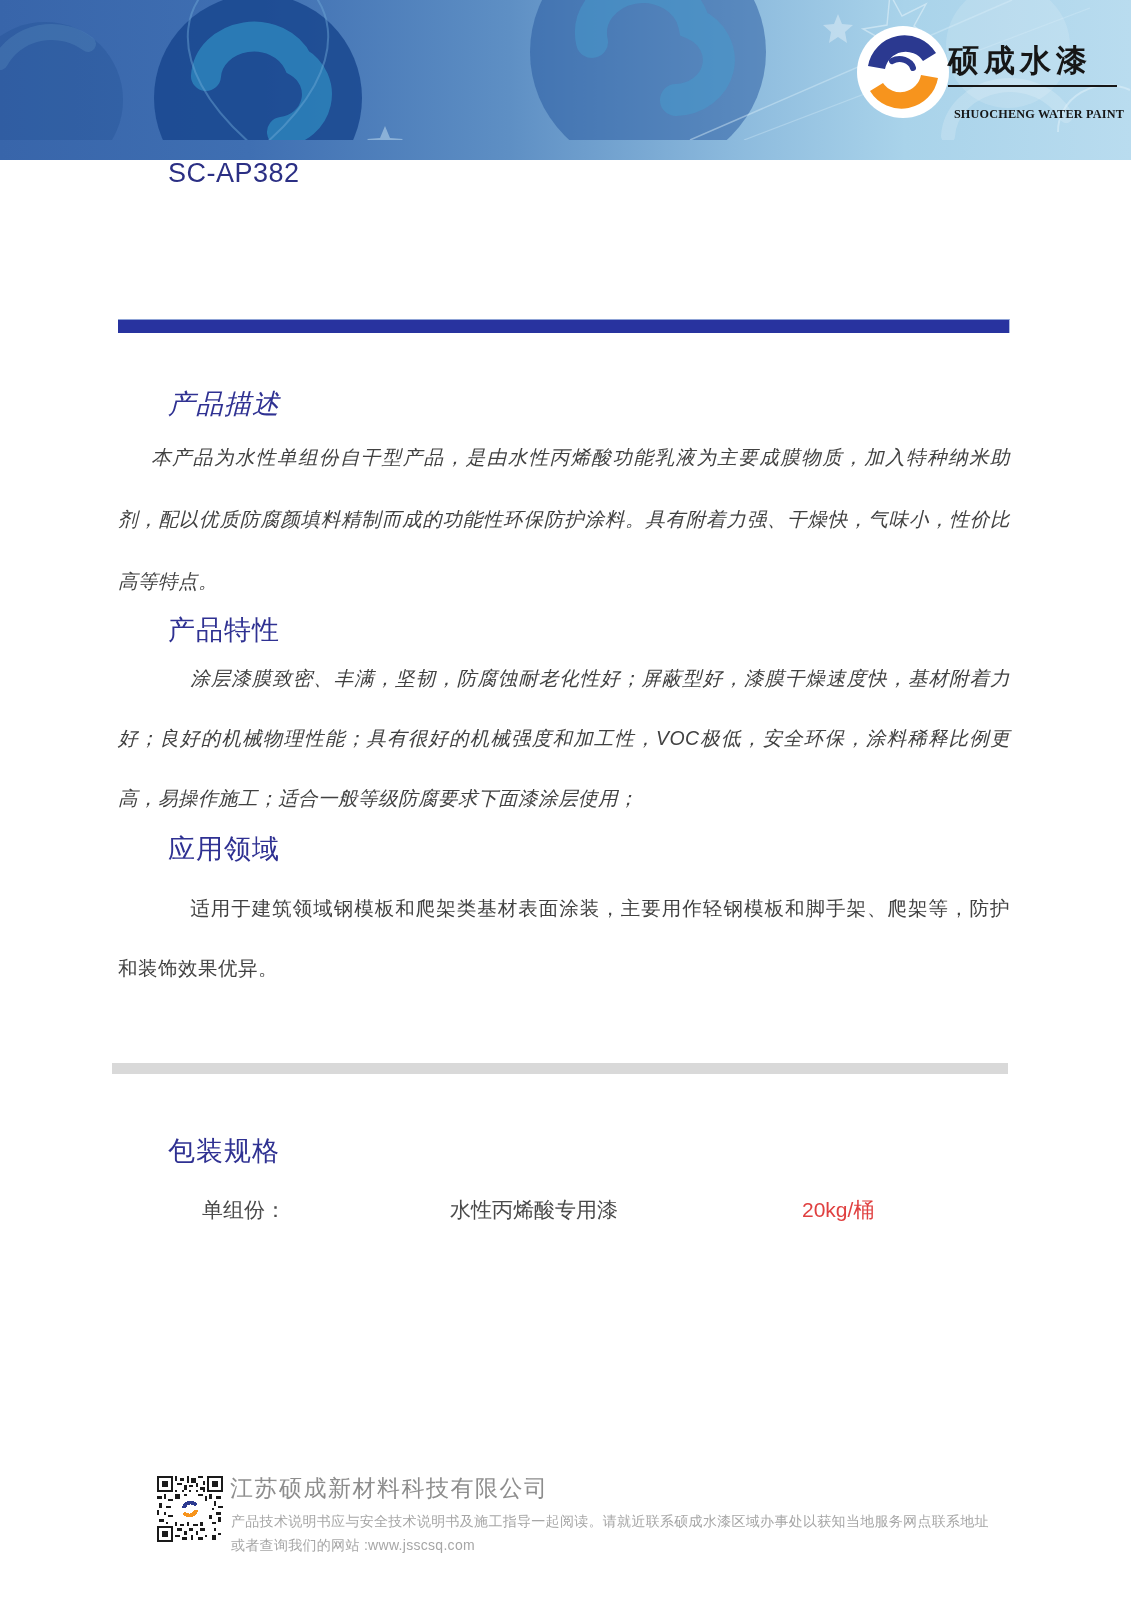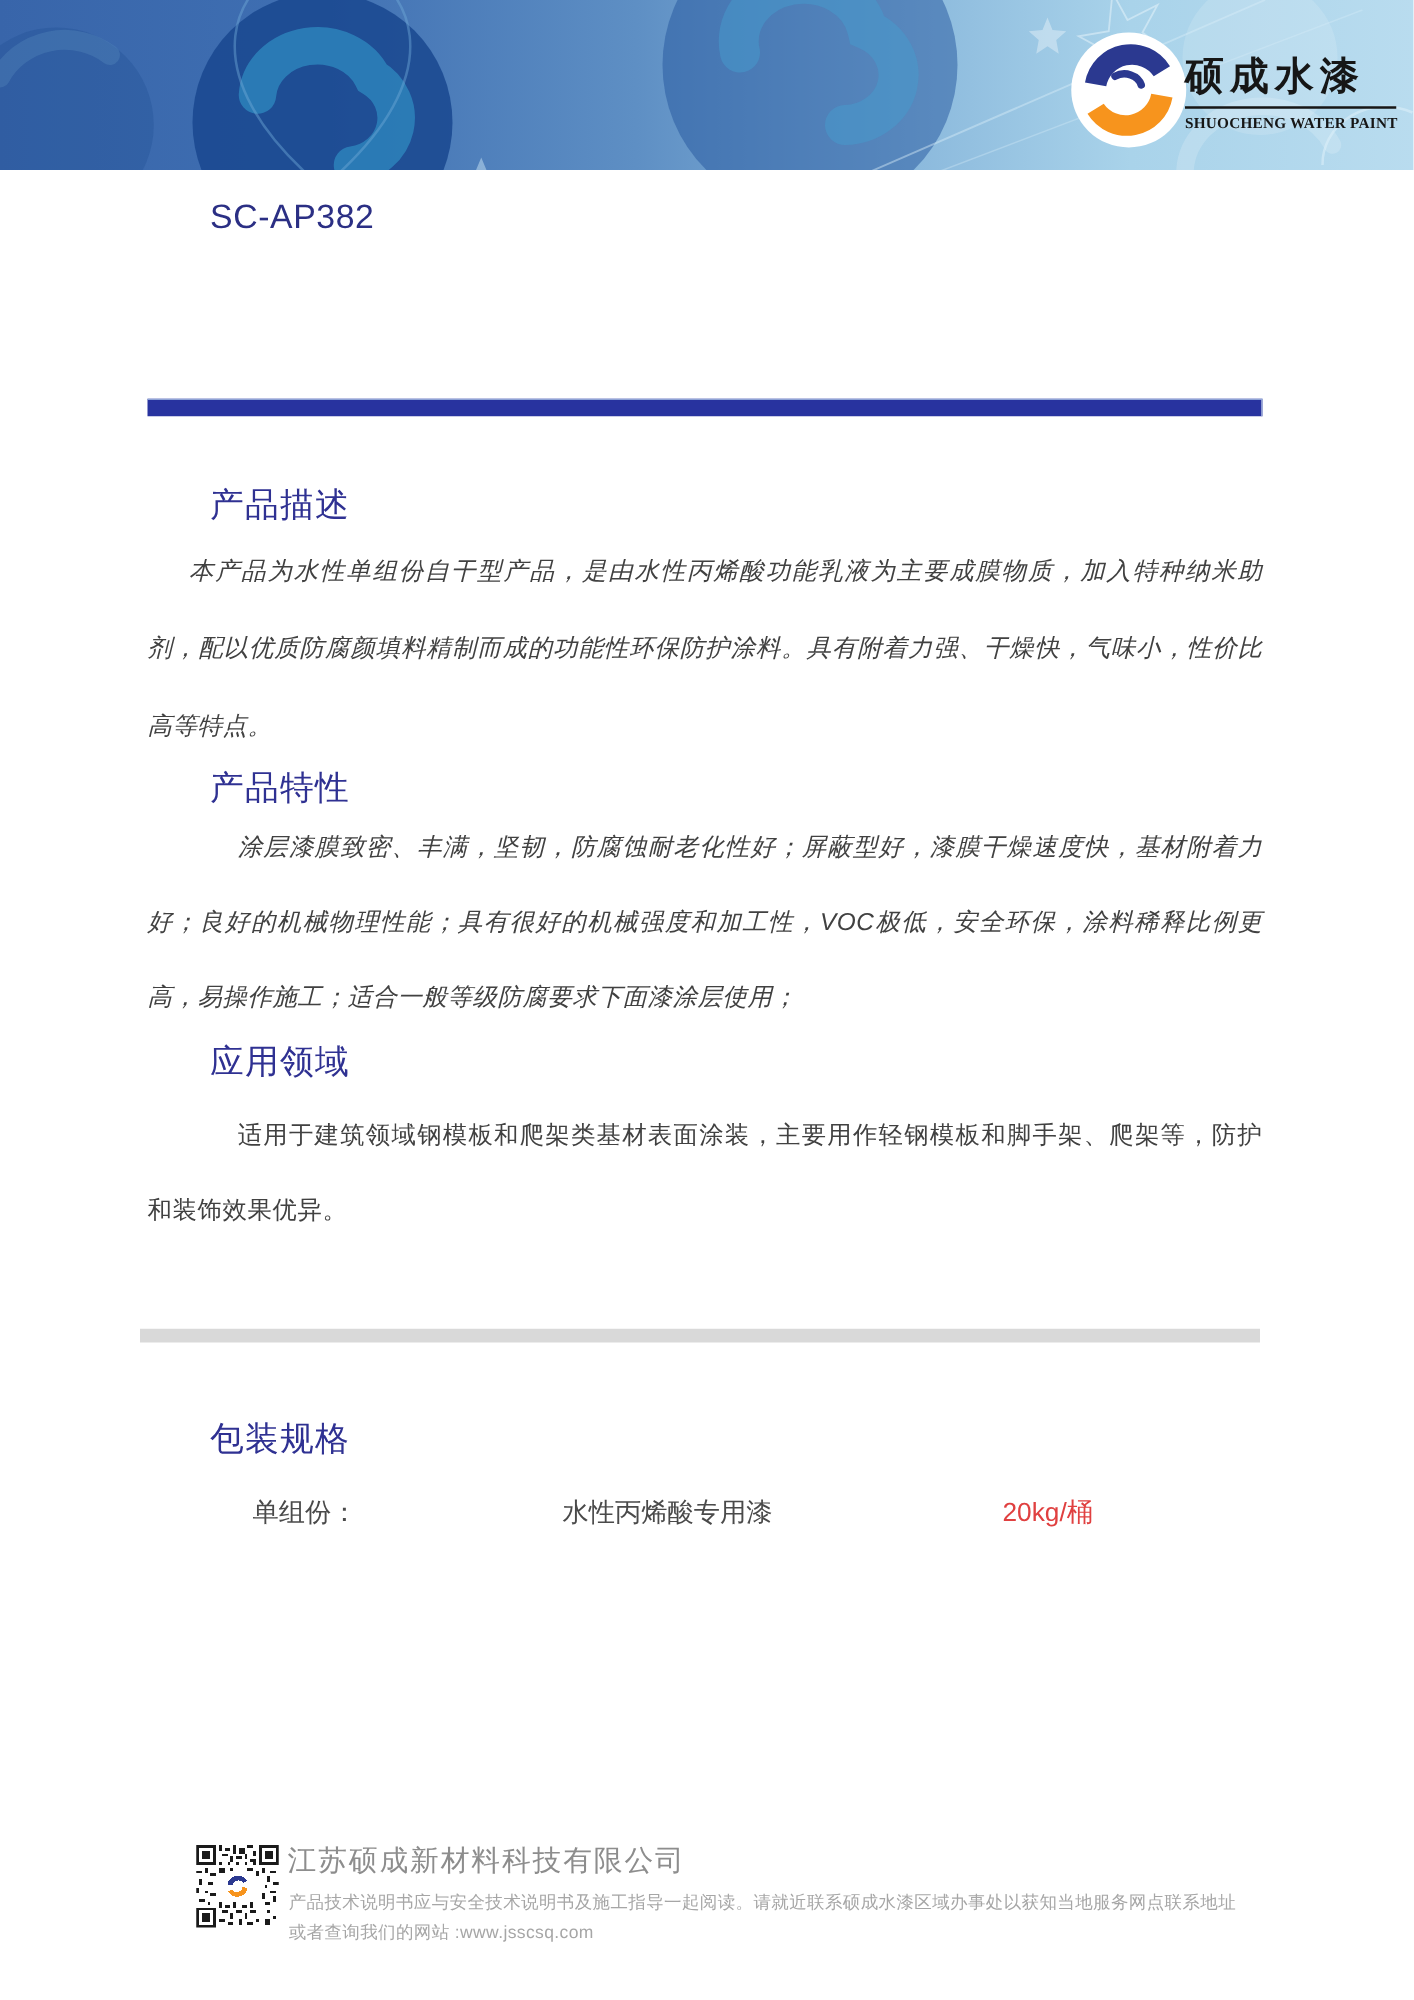--- a/index.html
+++ b/index.html
@@ -2,38 +2,38 @@
 <html><head>
 <meta charset="utf-8">
 <style>
   * { margin:0; padding:0; box-sizing:border-box; }
   html,body { background:#ffffff; }
   body { font-family:"Liberation Sans", sans-serif; }
   .page { position:relative; width:1131px; height:1600px; margin:0 auto; background:#ffffff; overflow:hidden; }
 
   
   .header {
-    position:absolute; left:0; top:0; width:1131px; height:136px;
+    position:absolute; left:0; top:0; width:1131px; height:160px;
     background:linear-gradient(90deg,#3865aa 0%, #3f6fb2 22%, #5e8fc4 45%, #8cbadd 65%, #a9d3ea 80%, #b9dcef 100%);
     overflow:hidden;
   }
   .header svg { position:absolute; left:0; top:0; }
   .logo-text-block { position:absolute; left:948px; top:40px; width:176px; color:#161616; }
   .logo-cn { font-family:"Liberation Serif", serif; font-weight:bold; font-size:31px; letter-spacing:5px; white-space:nowrap; }
   .logo-rule { width:169px; height:2px; background:#161616; margin-top:3px; }
-  .logo-en { font-family:"Liberation Serif", serif; font-weight:bold; font-size:12.2px; letter-spacing:0.2px; margin-top:4px; white-space:nowrap; }
+  .logo-en { font-family:"Liberation Serif", serif; font-weight:bold; font-size:12.2px; letter-spacing:0.2px; margin-top:20px; white-space:nowrap;text-align:right; }
 
   
   .prod-code { position:absolute; left:168px; top:158px; font-size:27px; font-weight:400; color:#2b2f84; letter-spacing:0.5px; }
   .prod-title { position:absolute; left:168px; top:240px; font-size:31px; font-weight:400; color:#2b2f84; letter-spacing:1px; }
   .navy-bar { position:absolute; left:118px; top:319px; width:892px; height:14px; background:#28339f; border-top:1px solid #8fa3d6; border-right:1px solid #aebde0; }
 
   
   .sec-heading { position:absolute; left:168px; font-size:27px; font-weight:400; color:#2f3192; letter-spacing:1px; }
-  .h-desc { top:386px; }
+  .h-desc { top:386px;font-style:italic; }
   .h-feat { top:612px; }
   .h-apply { top:831px; }
   .h-pack { top:1133px; }
 
   .para { position:absolute; left:118px; width:892px; font-size:19.5px; color:#414141;
           text-align:justify; text-justify:inter-ideograph; letter-spacing:0.5px; }
   .p-desc { top:426px; line-height:62px; text-indent:1.7em;font-style:italic; }
   .p-feat { top:648px; line-height:60px; text-indent:3.7em;font-style:italic; }
   .p-apply { top:878px; line-height:60px; text-indent:3.7em; }
 

